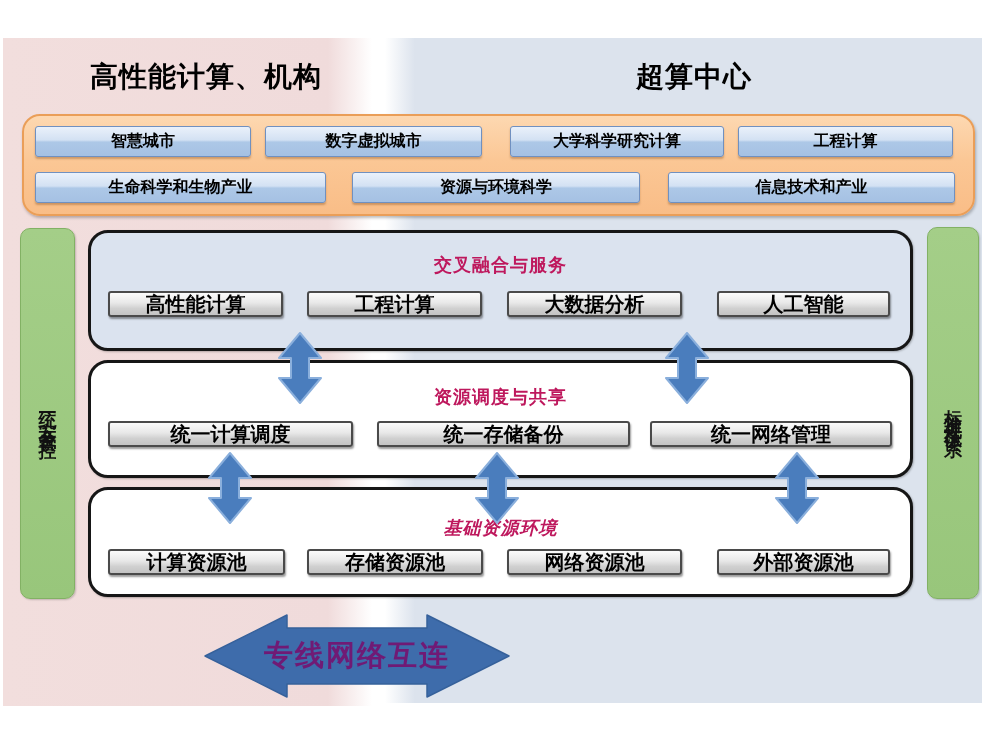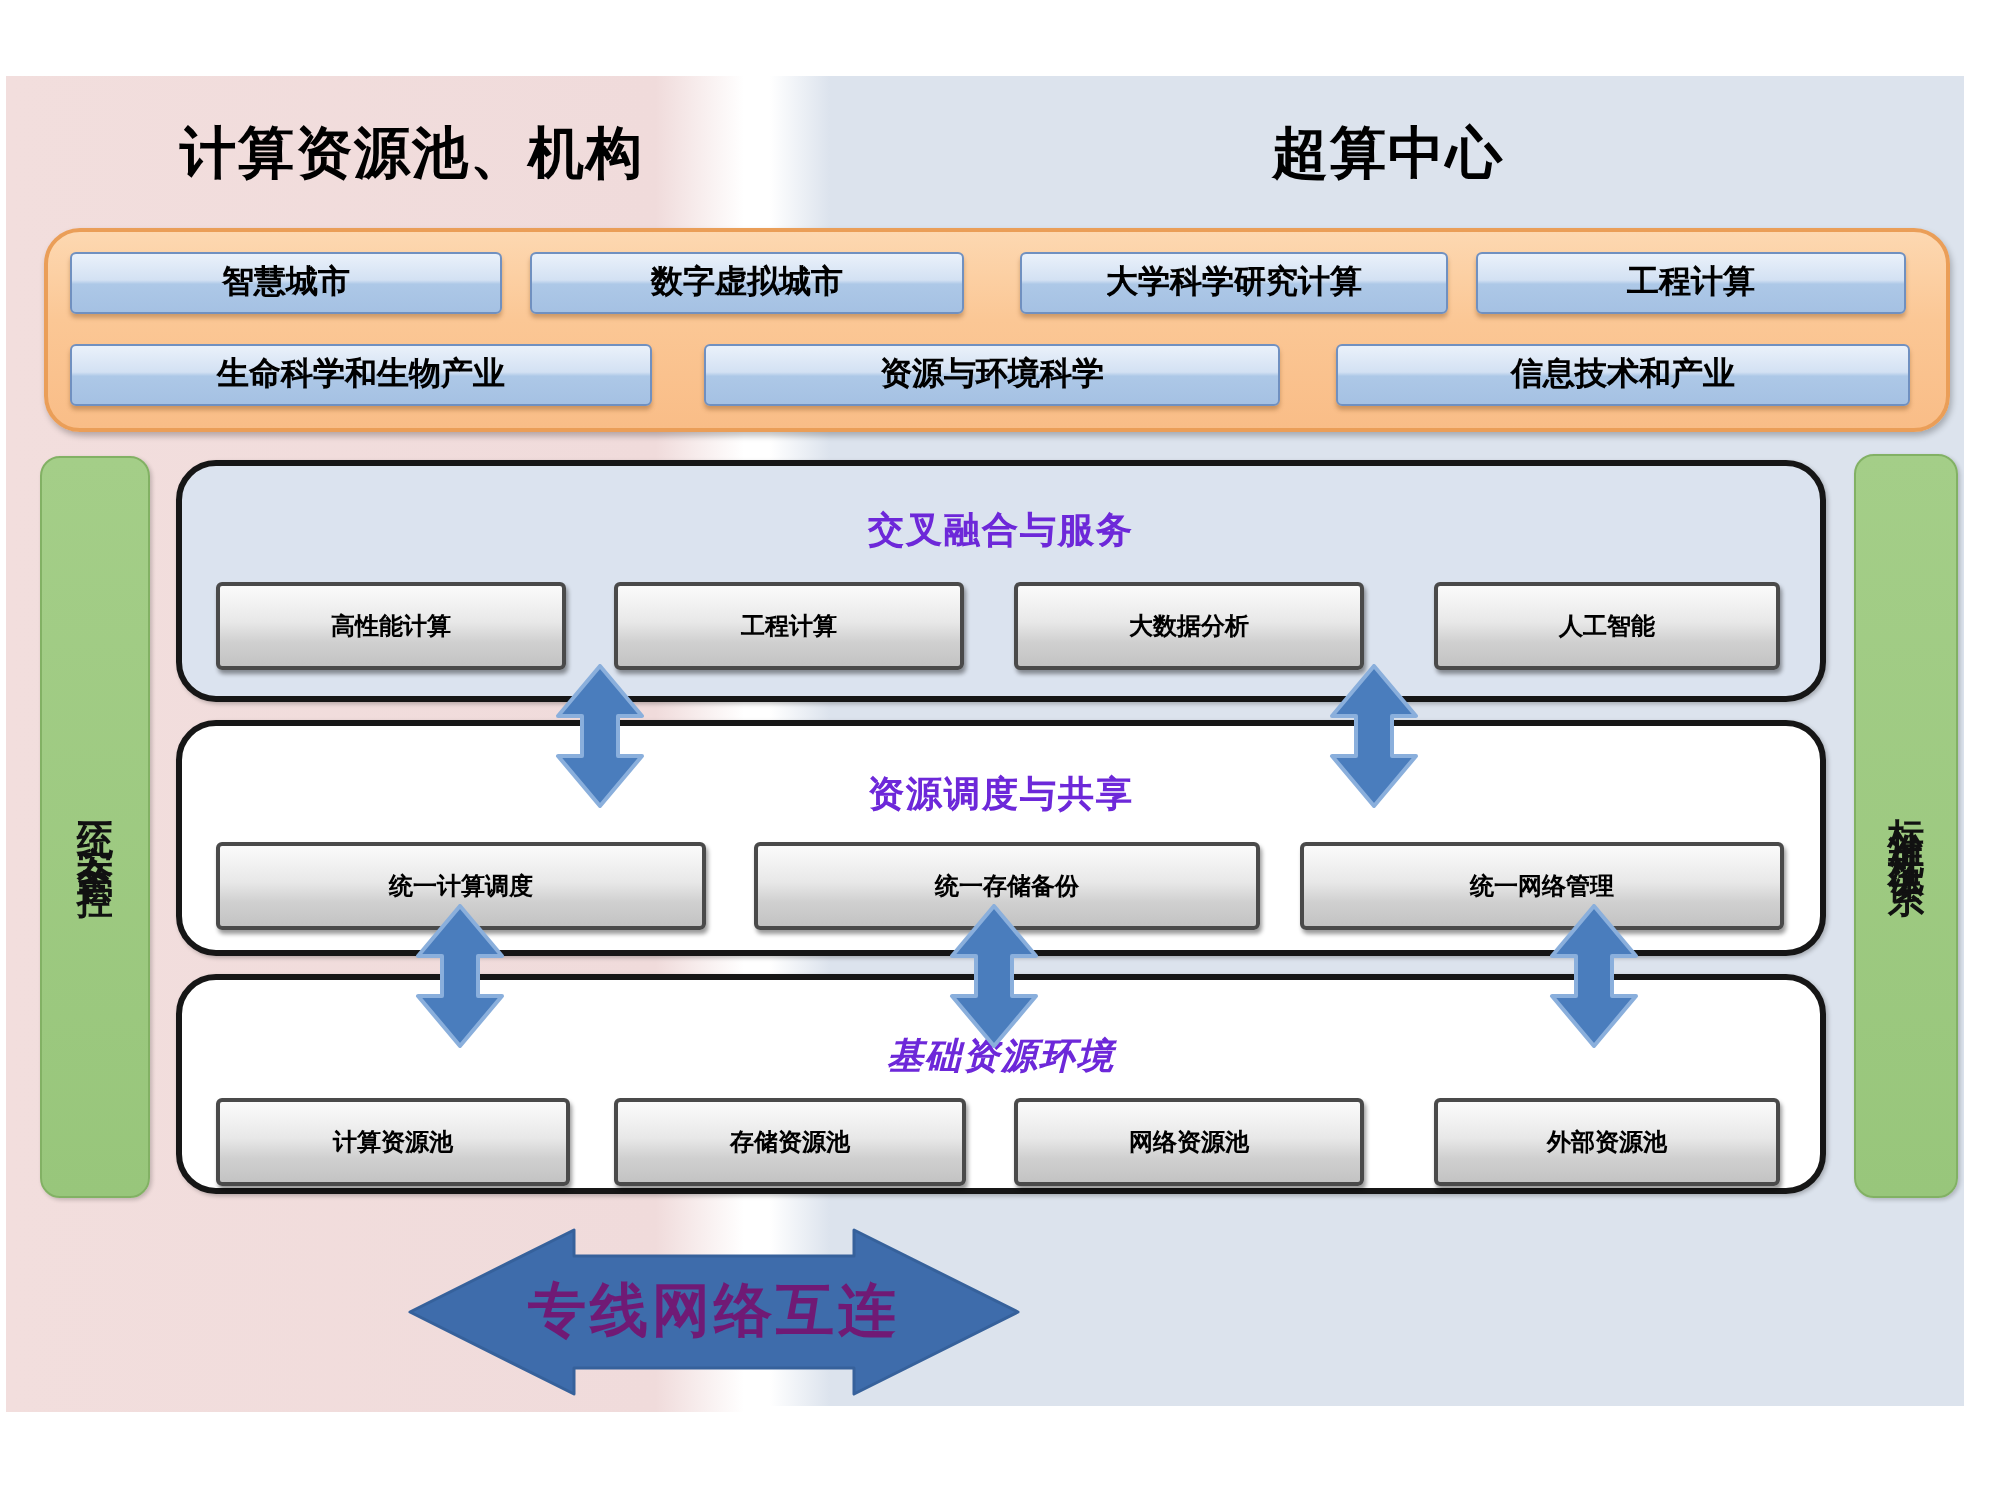--- a/index.html
+++ b/index.html
@@ -24,41 +24,41 @@
   .vbar{position:absolute;z-index:2;background:linear-gradient(180deg,#a4ce88,#98c67b);
     border:1px solid #82b164;border-radius:10px;
     display:flex;align-items:center;justify-content:center;
     box-shadow:1px 1px 2px rgba(0,0,0,0.2);}
   .vtext{writing-mode:vertical-rl;text-orientation:upright;
     font-size:18px;font-weight:bold;letter-spacing:6px;color:#111;}
   .layer{position:absolute;left:88px;width:825px;z-index:3;box-sizing:border-box;
     border:3px solid #161616;border-radius:20px;background:#ffffff;
     box-shadow:1px 1px 2px rgba(0,0,0,0.25);}
   .layer-title{position:absolute;left:0;width:100%;text-align:center;
-    font-size:18px;font-weight:bold;color:#6d28d9;letter-spacing:1px;}
-  .svc-btn{position:absolute;height:44px;z-index:4;box-sizing:border-box;
+    font-size:18px;font-weight:bold;color:#be185d;letter-spacing:1px;}
+  .svc-btn{position:absolute;height:26px;z-index:4;box-sizing:border-box;
     border:2px solid #4a4a4a;border-radius:3px;
     background:linear-gradient(180deg,#fbfbfb 0%,#e8e8e8 45%,#d0d0d0 70%,#c3c3c3 100%);
     display:flex;align-items:center;justify-content:center;
-    font-size:12px;font-weight:bold;box-shadow:1px 2px 2px rgba(0,0,0,0.4);}
+    font-size:20px;font-weight:bold;box-shadow:1px 2px 2px rgba(0,0,0,0.4);}
   .varrow{position:absolute;width:48px;height:72px;z-index:5;}
   .big-arrow{position:absolute;left:203px;top:612px;width:308px;height:88px;z-index:2;}
   .big-arrow-label{position:absolute;left:203px;top:612px;width:308px;height:88px;z-index:3;
     display:flex;align-items:center;justify-content:center;
     color:#701a75;font-size:29px;font-weight:bold;letter-spacing:2px;}
 </style>
 </head>
 <body>
 
 <div class="canvas">
 
   <div class="panel panel-pink"></div>
   <div class="panel panel-blue"></div>
 
-  <div class="hdr" style="left:90px;">计算资源池、机构</div>
+  <div class="hdr" style="left:90px;">高性能计算、机构</div>
   <div class="hdr" style="left:636px;">超算中心</div>
 
   <div class="band"></div>
   <div class="app-btn" style="left:35px;top:126px;width:216px;">智慧城市</div>
   <div class="app-btn" style="left:265px;top:126px;width:217px;text-align:right;">数字虚拟城市</div>
   <div class="app-btn" style="left:510px;top:126px;width:214px;">大学科学研究计算</div>
   <div class="app-btn" style="left:738px;top:126px;width:215px;">工程计算</div>
   <div class="app-btn" style="left:35px;top:172px;width:291px;">生命科学和生物产业</div>
   <div class="app-btn" style="left:352px;top:172px;width:288px;">资源与环境科学</div>
   <div class="app-btn" style="left:668px;top:172px;width:287px;">信息技术和产业</div>

